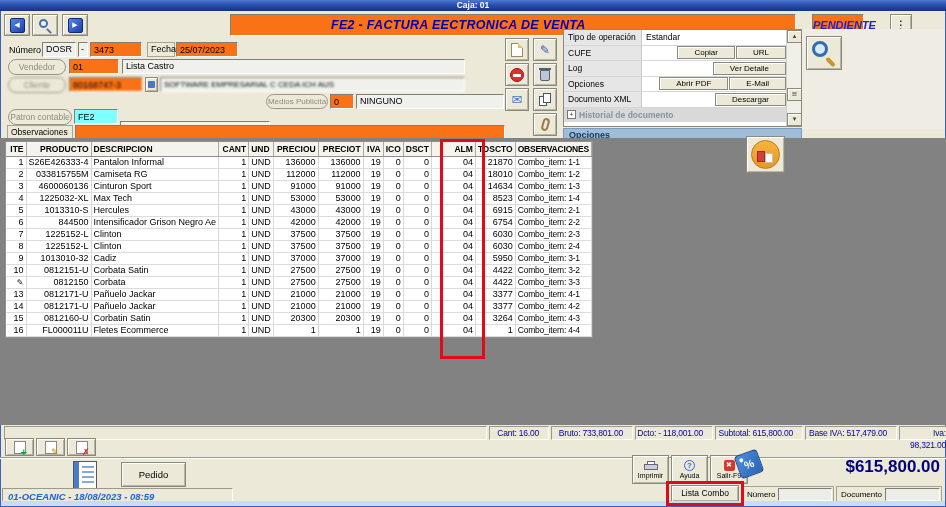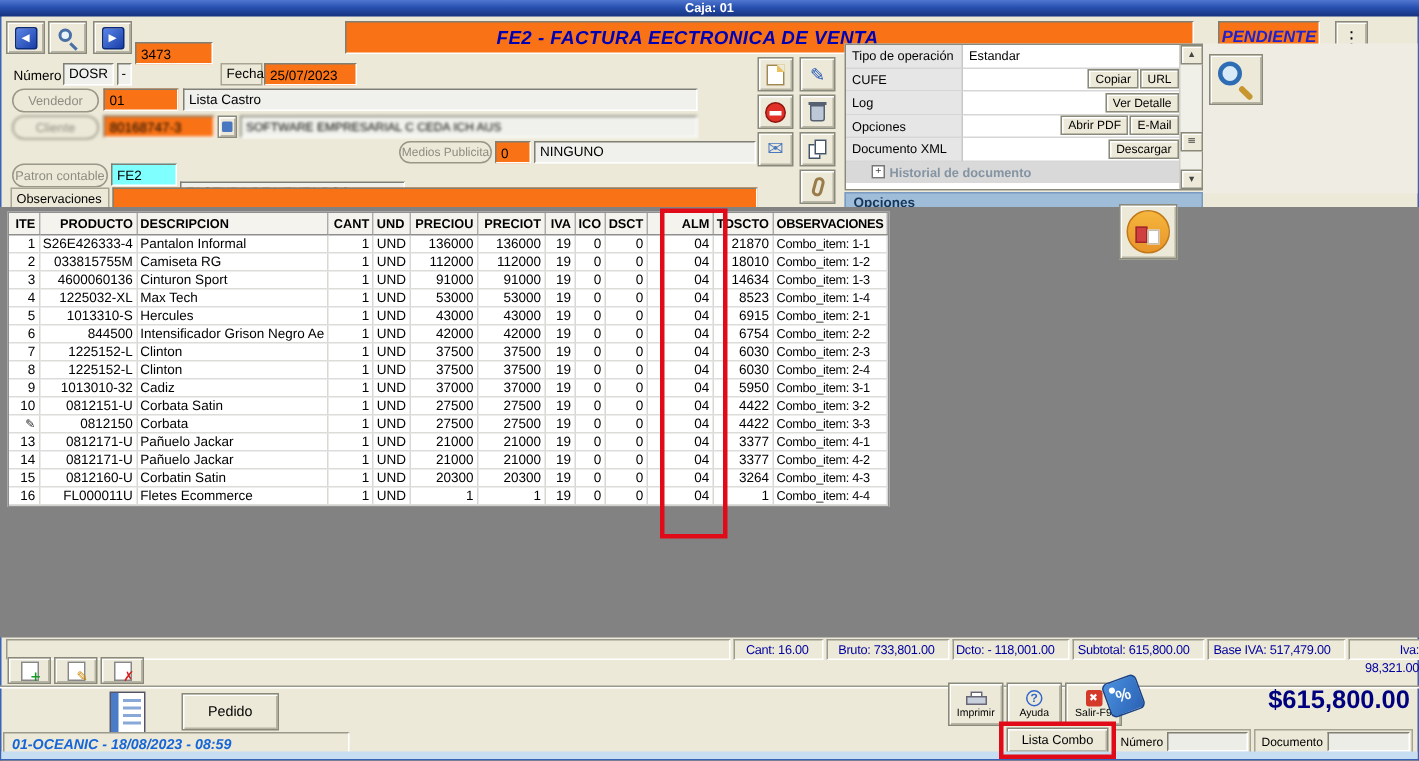--- a/index.html
+++ b/index.html
@@ -61,25 +61,25 @@
   .ic-clip { width:7px; height:13px; border:2px solid #997C4A; border-radius:4px; transform:rotate(15deg); }
 
   
   #propbox { left:563px; top:29px; width:239px; height:98px; background:#fff; border:1px solid #8A8A7C; }
   #prop-rows { position:absolute; left:0; top:0; width:223px; }
   .prow { display:flex; height:15.5px; }
   .plabel { width:78px; background:#E6E6E6; border-bottom:1px solid #D6D6D6; border-right:1px solid #C8C8C8;
             font-size:8.5px; padding:2px 0 0 4px; white-space:nowrap; overflow:hidden; }
   .pvalue { flex:1; border-bottom:1px solid #D6D6D6; display:flex; align-items:center; justify-content:flex-end; padding-right:1px; }
   .pvtext { flex:1; font-size:8.5px; padding-left:4px; text-align:left; }
-  .pbtn { font-family:"Liberation Sans",sans-serif; font-size:8px; height:13px; line-height:11px; padding:0 4px;
+  .pbtn { font-family:"Liberation Sans",sans-serif; font-size:8px; height:13px; line-height:11px; padding:0 16px;
           margin-left:1px; background:#ECE9D8; border:1px solid #8A8A7C;
           box-shadow:inset 1px 1px 0 #fff; cursor:pointer; white-space:nowrap; }
   #prophist { position:absolute; left:0; top:77.5px; width:223px; height:14px; background:#D9D9D9;
-              display:flex; align-items:center; gap:3px; padding-left:17px; }
+              display:flex; align-items:center; gap:3px; padding-left:3px; }
   .expbox { width:9px; height:9px; border:1px solid #777; background:#fff; font-size:7px; line-height:7px;
             text-align:center; color:#444; }
   #prophist span.htxt { font-size:8.5px; font-weight:bold; color:#8494A2; }
   #propscroll { position:absolute; right:0; top:0; width:15px; height:96px; background:#F0EFE8; border-left:1px solid #D0D0C8; }
   .scbtn { width:15px; height:13px; background:#ECE9D8; border:1px solid #8A8A7C; box-shadow:inset 1px 1px 0 #fff;
            font-size:7px; text-align:center; line-height:11px; color:#444; }
   #scthumb { position:absolute; left:0; top:58px; }
   #opcbar { left:563px; top:128px; width:239px; height:14px; background:#9FBCD8; border:1px solid #7A9AC0;
             color:#14365A; font-weight:bold; font-size:9px; line-height:12px; padding-left:5px; }
 
@@ -171,29 +171,29 @@
         <i></i>
         <b></b>
       </span>
   </div>
   <div class="abs raised tbbtn" style="left:62px;top:14px;">
     <span class="navsq glyph">▶</span>
   </div>
   <div class="abs sunken" style="left:230px;top:14px;width:566px;height:22px;">
     <div id="titlestrip">FE2 - FACTURA EECTRONICA DE VENTA</div>
   </div>
-  <div class="abs sunken" style="left:812px;top:14px;width:68px;height:22px;">
+  <div class="abs sunken" style="left:812px;top:14px;width:52px;height:22px;">
     <div id="pendiente">PENDIENTE</div>
   </div>
   <div class="abs raised glyph" style="left:890px;top:14px;width:22px;height:22px;text-align:center;line-height:20px;font-size:12px;cursor:pointer;">⋮</div>
 
   <span class="abs ftext" style="left:9px;top:45px;">Número</span>
   <div class="abs sunken-gray field" style="left:42px;top:42px;width:34px;">DOSR</div>
   <div class="abs sunken-gray field" style="left:78px;top:42px;width:10px;padding:0 2px;">-</div>
-  <input class="abs sunken field" style="left: 90px; top: 28px; width: 52px;" readonly="" value="3473">
+  <input class="abs sunken field" style="left: 90px; top: 42px; width: 52px;" readonly="" value="3473">
   <div class="abs flatlbl field" style="left:147px;top:42px;width:28px;">Fecha</div>
   <input class="abs sunken field" style="left: 176px; top: 42px; width: 62px;" readonly="" value="25/07/2023">
 
   <div class="abs roundbtn" style="left:8px;top:59px;width:58px;height:16px;line-height:14px;">Vendedor</div>
   <input class="abs sunken field" style="left: 69px; top: 59px; width: 50px;" readonly="" value="01">
   <div class="abs sunken-gray field" style="left:122px;top:59px;width:343px;">Lista Castro</div>
 
   <div class="abs roundbtn blurred" style="left:8px;top:77px;width:58px;height:16px;line-height:14px;">Cliente</div>
   <input class="abs sunken field blurred" style="left: 69px; top: 77px; width: 74px;" readonly="" value="80168747-3">
   <div class="abs raised" style="left:145px;top:77px;width:13px;height:15px;cursor:pointer;">

